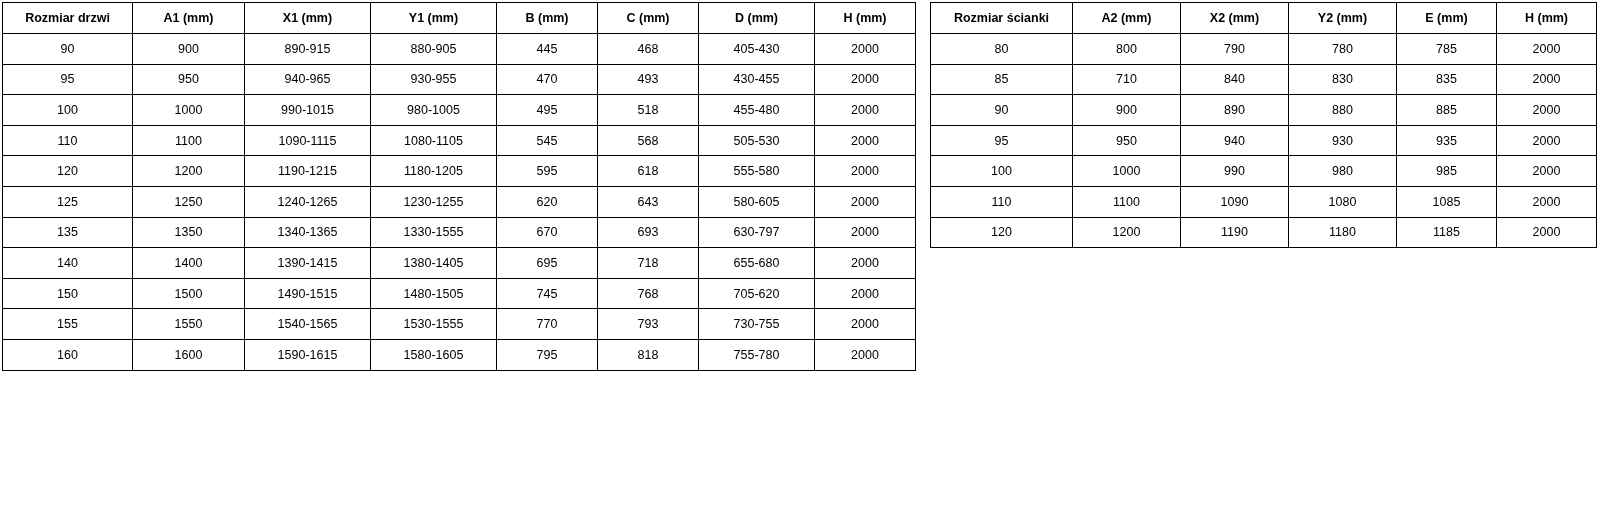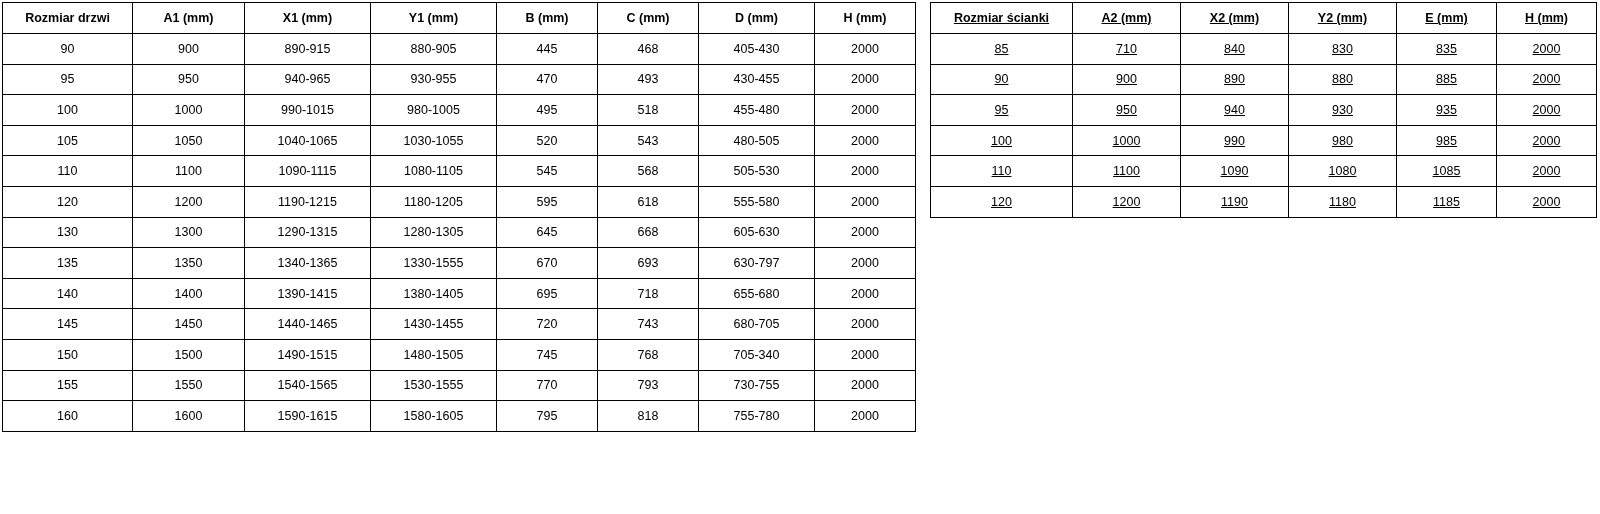--- a/index.html
+++ b/index.html
@@ -23,21 +23,20 @@
     position: absolute;
     top: 0;
   }
   #doors-wrap {
     left: 2px;
     top: 2px;
   }
   #walls-wrap {
     left: 930px;
     top: 2px;
-    text-decoration: underline;
   }
   table {
     border-collapse: collapse;
     table-layout: fixed;
   }
   table td, table th {
     border: 1px solid #000000;
     text-align: center;
     vertical-align: middle;
     font-size: 12.5px;
@@ -124,57 +123,47 @@
             <td>100</td>
             <td>1000</td>
             <td>990-1015</td>
             <td>980-1005</td>
             <td>495</td>
             <td>518</td>
             <td>455-480</td>
             <td>2000</td>
           </tr>
           <tr>
-            <td>105</td>
-            <td>1050</td>
-            <td>1040-1065</td>
-            <td>1030-1055</td>
-            <td>520</td>
-            <td>543</td>
-            <td>480-505</td>
-            <td>2000</td>
-          </tr>
-          <tr>
             <td>110</td>
             <td>1100</td>
             <td>1090-1115</td>
             <td>1080-1105</td>
             <td>545</td>
             <td>568</td>
             <td>505-530</td>
             <td>2000</td>
           </tr>
           <tr>
             <td>120</td>
             <td>1200</td>
             <td>1190-1215</td>
             <td>1180-1205</td>
             <td>595</td>
             <td>618</td>
             <td>555-580</td>
             <td>2000</td>
           </tr>
           <tr>
-            <td>130</td>
-            <td>1300</td>
-            <td>1290-1315</td>
-            <td>1280-1305</td>
-            <td>645</td>
-            <td>668</td>
-            <td>605-630</td>
+            <td>125</td>
+            <td>1250</td>
+            <td>1240-1265</td>
+            <td>1230-1255</td>
+            <td>620</td>
+            <td>643</td>
+            <td>580-605</td>
             <td>2000</td>
           </tr>
           <tr>
             <td>135</td>
             <td>1350</td>
             <td>1340-1365</td>
             <td>1330-1555</td>
             <td>670</td>
             <td>693</td>
             <td>630-797</td>
@@ -184,37 +173,27 @@
             <td>140</td>
             <td>1400</td>
             <td>1390-1415</td>
             <td>1380-1405</td>
             <td>695</td>
             <td>718</td>
             <td>655-680</td>
             <td>2000</td>
           </tr>
           <tr>
-            <td>145</td>
-            <td>1450</td>
-            <td>1440-1465</td>
-            <td>1430-1455</td>
-            <td>720</td>
-            <td>743</td>
-            <td>680-705</td>
-            <td>2000</td>
-          </tr>
-          <tr>
             <td>150</td>
             <td>1500</td>
             <td>1490-1515</td>
             <td>1480-1505</td>
             <td>745</td>
             <td>768</td>
-            <td>705-340</td>
+            <td>705-620</td>
             <td>2000</td>
           </tr>
           <tr>
             <td>155</td>
             <td>1550</td>
             <td>1540-1565</td>
             <td>1530-1555</td>
             <td>770</td>
             <td>793</td>
             <td>730-755</td>
@@ -249,20 +228,28 @@
             <th>Rozmiar ścianki</th>
             <th>A2 (mm)</th>
             <th>X2 (mm)</th>
             <th>Y2 (mm)</th>
             <th>E (mm)</th>
             <th>H (mm)</th>
           </tr>
       </thead>
       <tbody id="walls-body">
           <tr>
+            <td>80</td>
+            <td>800</td>
+            <td>790</td>
+            <td>780</td>
+            <td>785</td>
+            <td>2000</td>
+          </tr>
+          <tr>
             <td>85</td>
             <td>710</td>
             <td>840</td>
             <td>830</td>
             <td>835</td>
             <td>2000</td>
           </tr>
           <tr>
             <td>90</td>
             <td>900</td>

